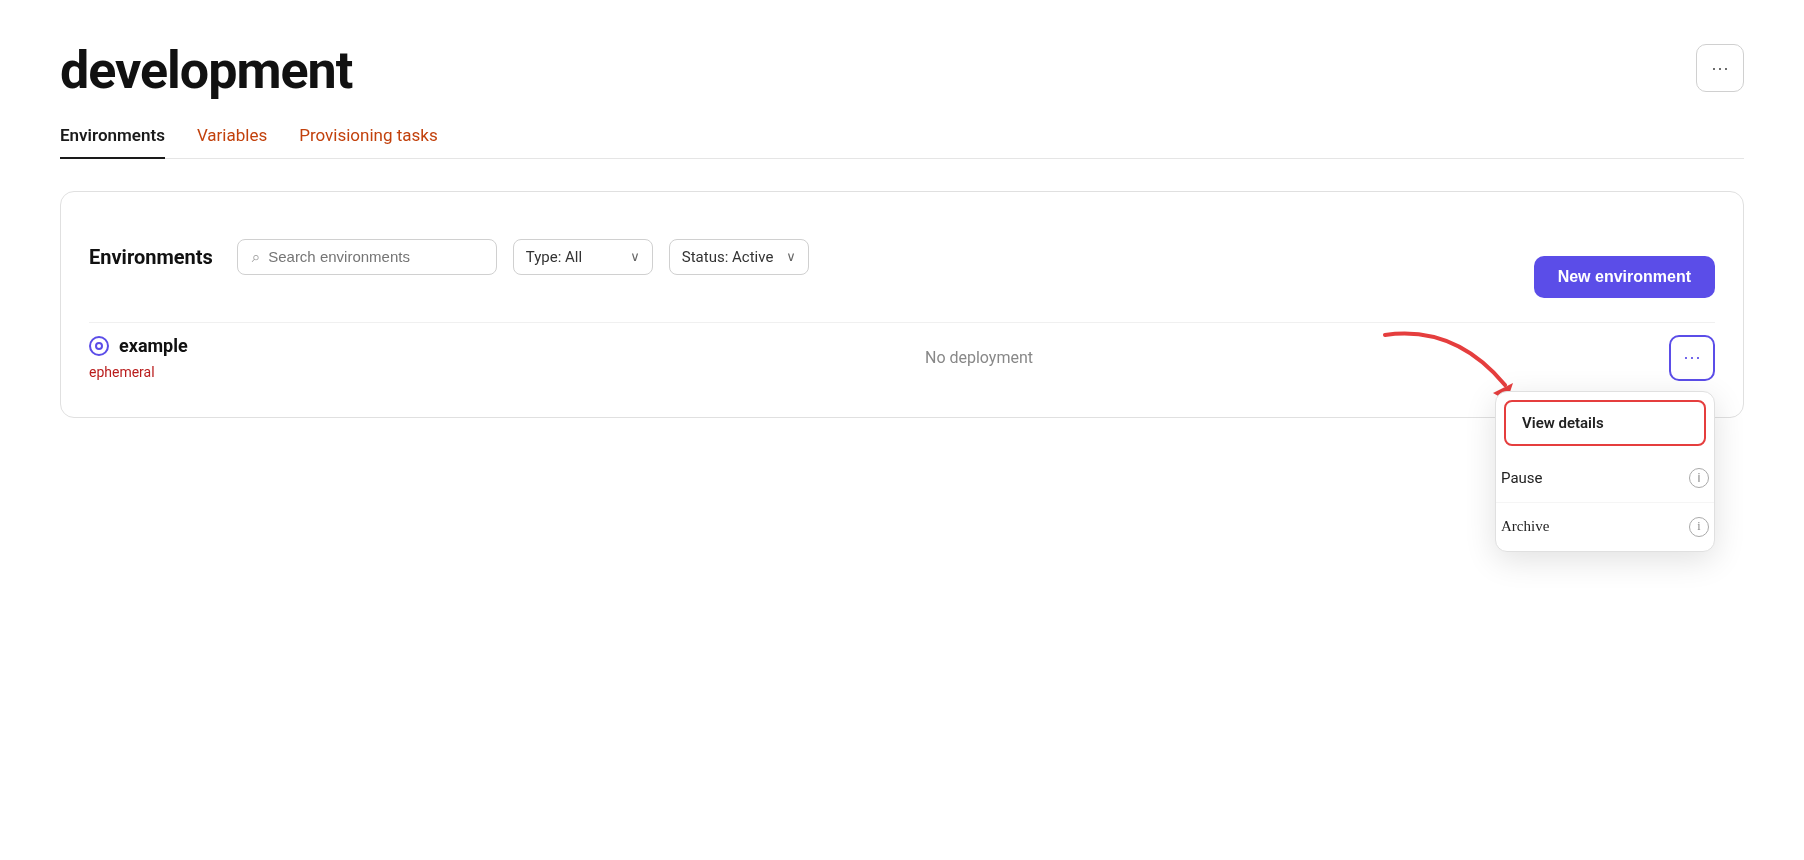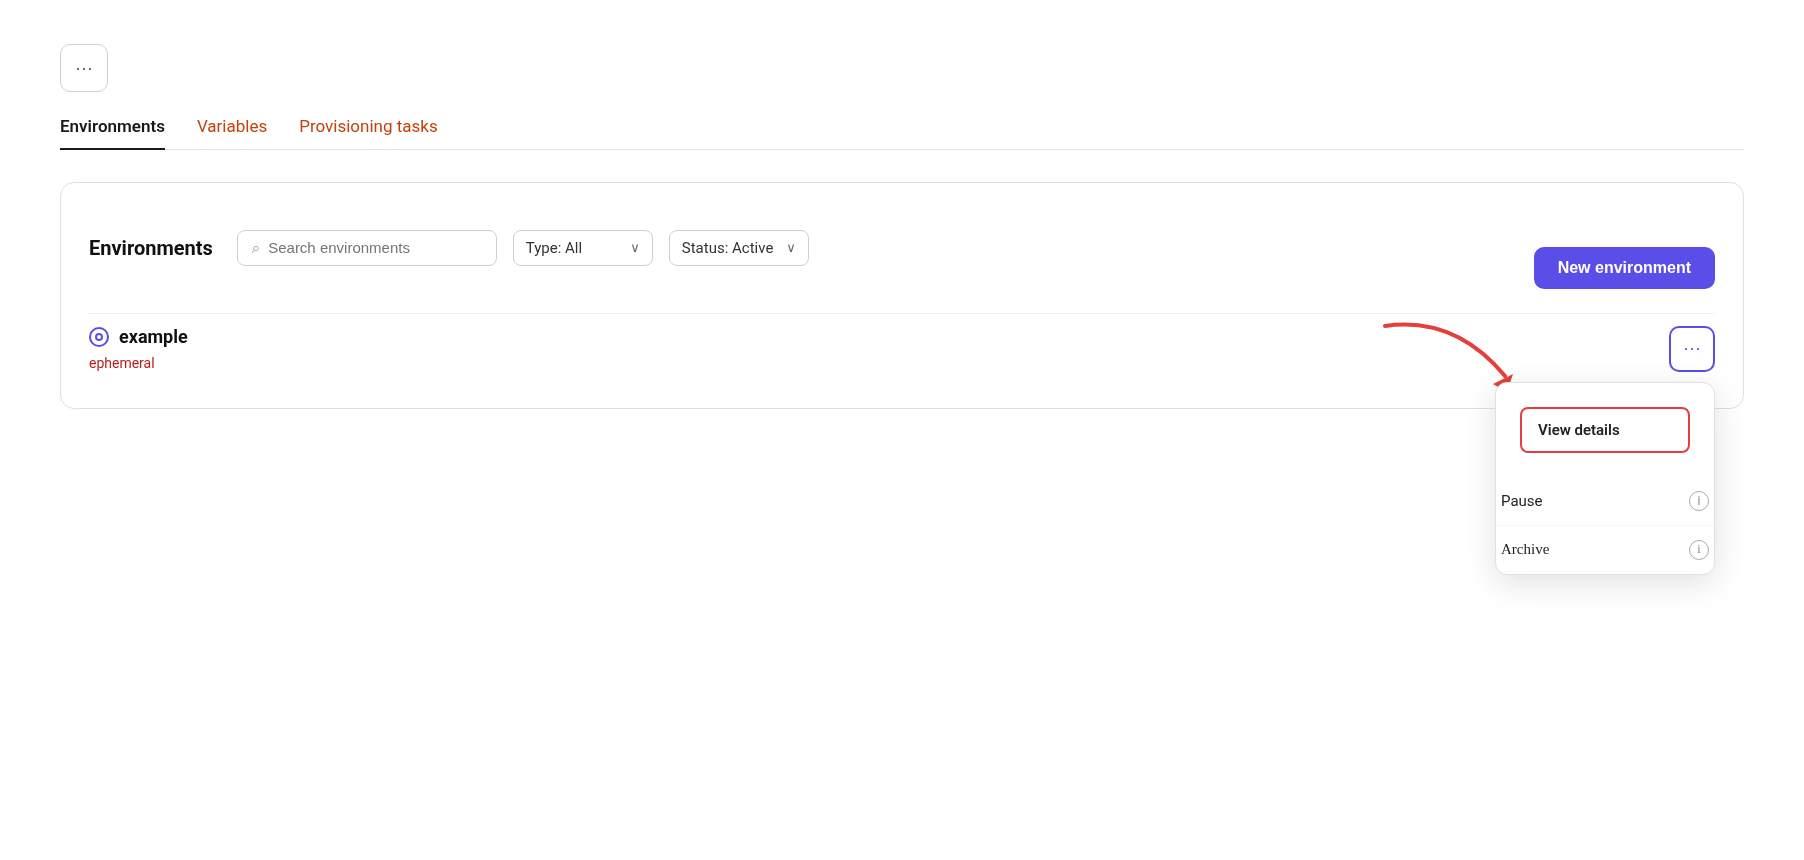--- a/index.html
+++ b/index.html
@@ -252,21 +252,21 @@
     }
 
     .dropdown-item:last-child {
       border-bottom: none;
       font-family: Liberation Serif, serif;
     }
 
     .dropdown-item.highlighted {
       border: 2px solid #e53e3e;
       border-radius: 8px;
-      margin: 24px;
+      margin: 8px;
       padding: 12px 16px;
       font-weight: 600;
     }
 
     .info-icon {
       width: 20px;
       height: 20px;
       border-radius: 50%;
       border: 1.5px solid #aaa;
       display: flex;
@@ -283,20 +283,21 @@
       top: -10px;
       pointer-events: none;
     }
   </style>
 </head>
 <body>
 
 <div>
 
   <div class="page-header">
+    <h1 class="page-title">development</h1>
     <button class="more-button-top">
       <span>···</span>
     </button>
   </div>
 
   <div class="tabs-bar">
     <div class="tab-item active">
       <span>Environments</span>
     </div>
     <div class="tab-item">
@@ -337,20 +338,21 @@
       <div class="env-info">
         <div class="env-name-row">
           <div class="env-status-icon">
             <div class="env-status-icon-inner"></div>
           </div>
           <span class="env-name">example</span>
         </div>
         <span class="env-type">ephemeral</span>
       </div>
 
+      <div class="env-deployment">No deployment</div>
 
       <div class="env-actions">
 
         <div class="arrow-svg-container">
           <svg width="160" height="80" viewBox="0 0 160 80" fill="none" xmlns="http://www.w3.org/2000/svg">
             <path d="M10 10 Q80 0 130 60" stroke="#e53e3e" stroke-width="4" fill="none" stroke-linecap="round"></path>
             <polygon points="118,68 138,58 132,76" fill="#e53e3e"></polygon>
           </svg>
         </div>
 

